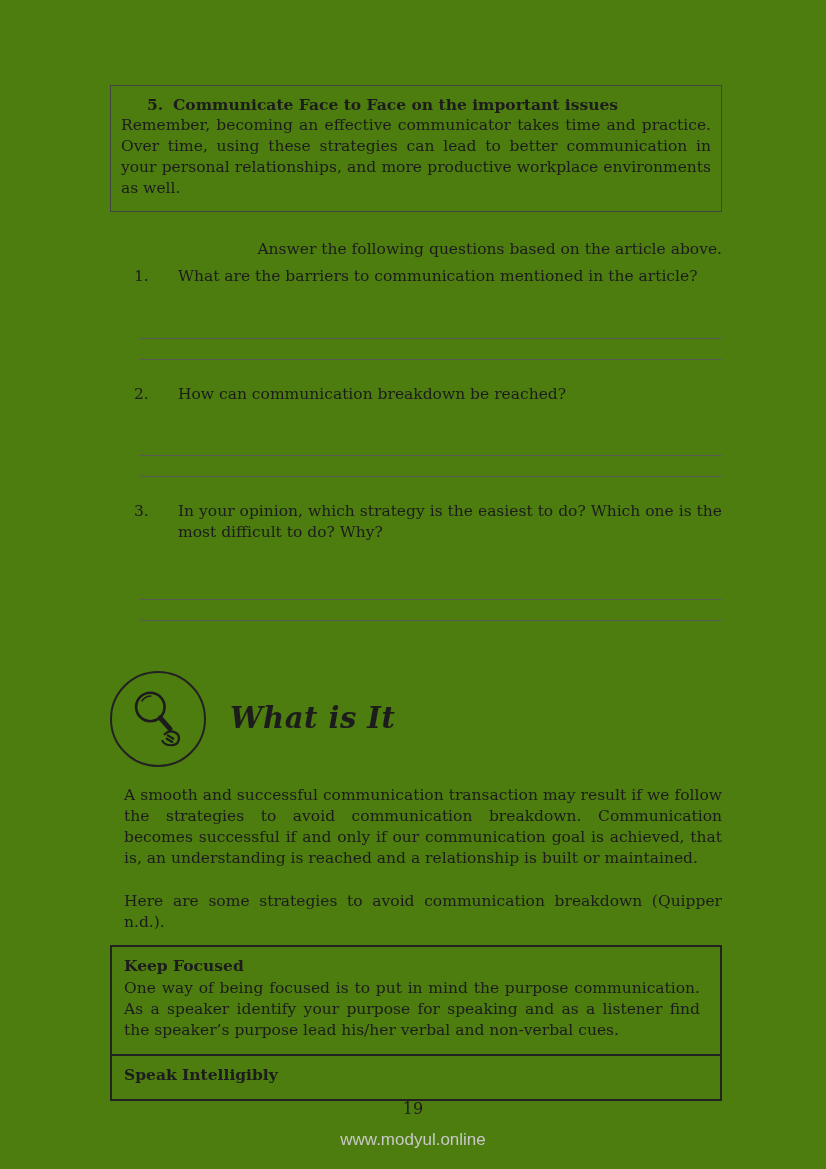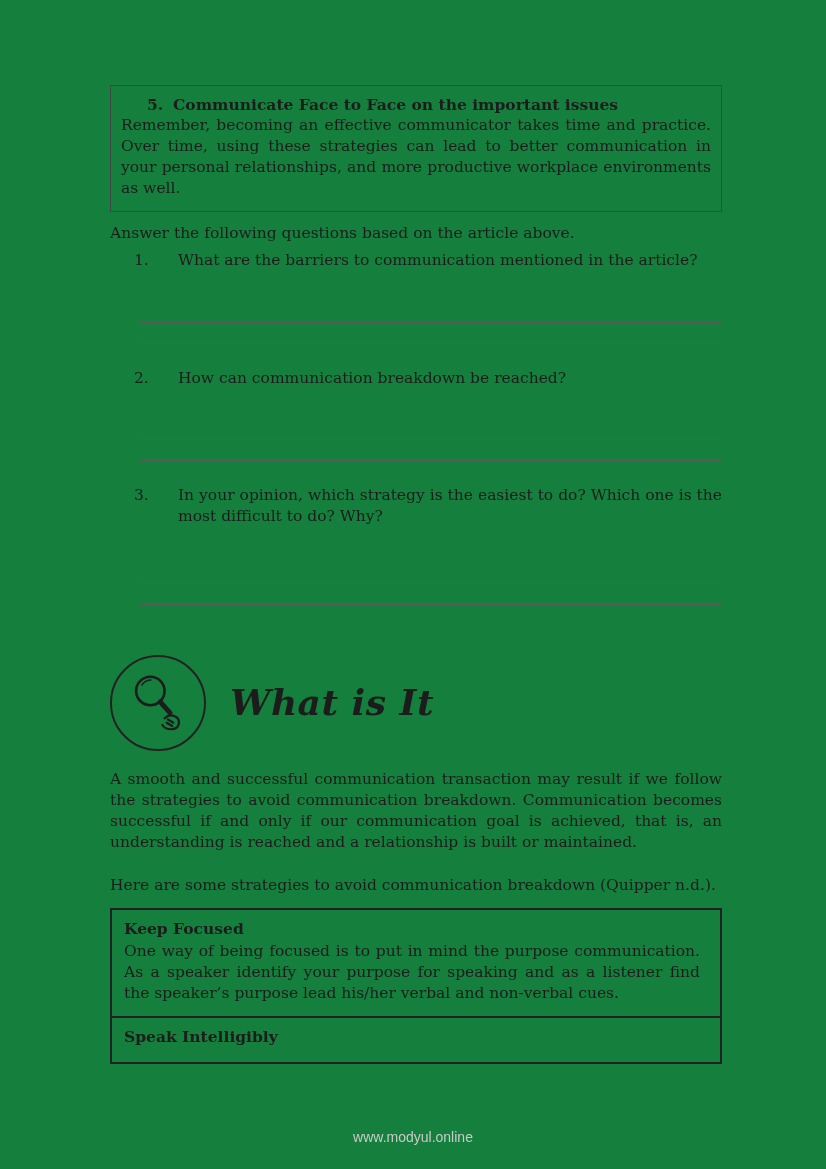--- a/index.html
+++ b/index.html
@@ -1,72 +1,72 @@
 <!DOCTYPE html>
 <html><head>
 <meta charset="utf-8">
 <style>
   * { margin:0; padding:0; box-sizing:border-box; }
   html,body { background:#ffffff; }
   .page {
     position:relative;
     width:826px; height:1169px;
     margin:0 auto;
-    background:#15803d;
+    background:#4d7c0f;
     font-family:"DejaVu Serif","Liberation Serif",serif;
     color:#1c1c1c;
     font-size:15.5px;
     line-height:1.36;
     overflow:hidden;
   }
   .content { position:absolute; top:85px; left:110px; width:612px; }
 
   
   .article-box { border:1.5px solid #444; padding:8px 10px 12px 8px; }
   .article-heading { font-weight:bold; padding-left:28px; }
   .article-heading .num { display:inline-block; width:26px; }
   .article-box p.indented { margin:20px 0 0 52px; text-align:justify; }
   .article-box p.flush { margin:0 0 0 2px; text-align:justify; }
 
   
-  .q-intro { margin-top:11px; }
+  .q-intro { margin-top:27px;text-align:right; }
   .question { display:flex; margin-top:6px; padding-left:24px; }
   .question .qnum { width:28px; flex:0 0 28px; }
   .question .qtext { flex:1; text-align:justify;margin-left:16px; }
   .ans-group { margin:30px 0 24px 30px; }
   .ans-line { height:21px; border-bottom:1.2px solid #5a5a5a; }
   .ans-group.last { margin-top:36px; }
 
   
   .wii-header { display:flex; align-items:center; margin-top:50px; }
   .wii-circle {
     width:96px; height:96px; border:2.6px solid #222; border-radius:50%;
     display:flex; align-items:center; justify-content:center; flex:0 0 96px;
   }
   .wii-title {
     margin-left:24px;
-    font-size:36px; font-weight:bold; font-style:italic;
+    font-size:29px; font-weight:bold; font-style:italic;
     letter-spacing:0.5px;
   }
 
-  .body-para { margin-top:18px; text-align:justify; }
+  .body-para { margin-top:18px; text-align:justify;margin-left:14px; }
   .lead-para { margin-top:22px; }
 
   
   .strategies-box { margin-top:12px; border:2px solid #222; }
   .strategy { padding:8px 20px 12px 12px; }
   .strategy + .strategy { border-top:2px solid #222; }
   .strategy .s-title { font-weight:bold; margin-bottom:2px; }
   .strategy .s-body { text-align:justify; }
 
   
   .page-number { position:absolute; left:0; right:0; top:1098px; text-align:center; font-size:16px; }
   .watermark {
     position:absolute; left:0; right:0; top:1128px; text-align:center;
-    color:#c9c9c9; font-size:14px;
+    color:#c9c9c9; font-size:17px;
     font-family:"Liberation Sans","DejaVu Sans",sans-serif;
   }
 </style>
 </head>
 <body>
 
 <div class="page">
   <div class="content">
 
     <div class="article-box">
@@ -132,14 +132,15 @@
         <div class="s-body">One way of being focused is to put in mind the purpose communication. As a speaker identify your purpose for speaking and as a listener find the speaker’s purpose lead his/her verbal and non-verbal cues.</div>
       </div>
       <div class="strategy">
         <div class="s-title">Speak Intelligibly</div>
 
       </div>
     </div>
 
   </div>
 
+  <div class="page-number">19</div>
   <div class="watermark">www.modyul.online</div>
 </div>
 
 </body></html>

